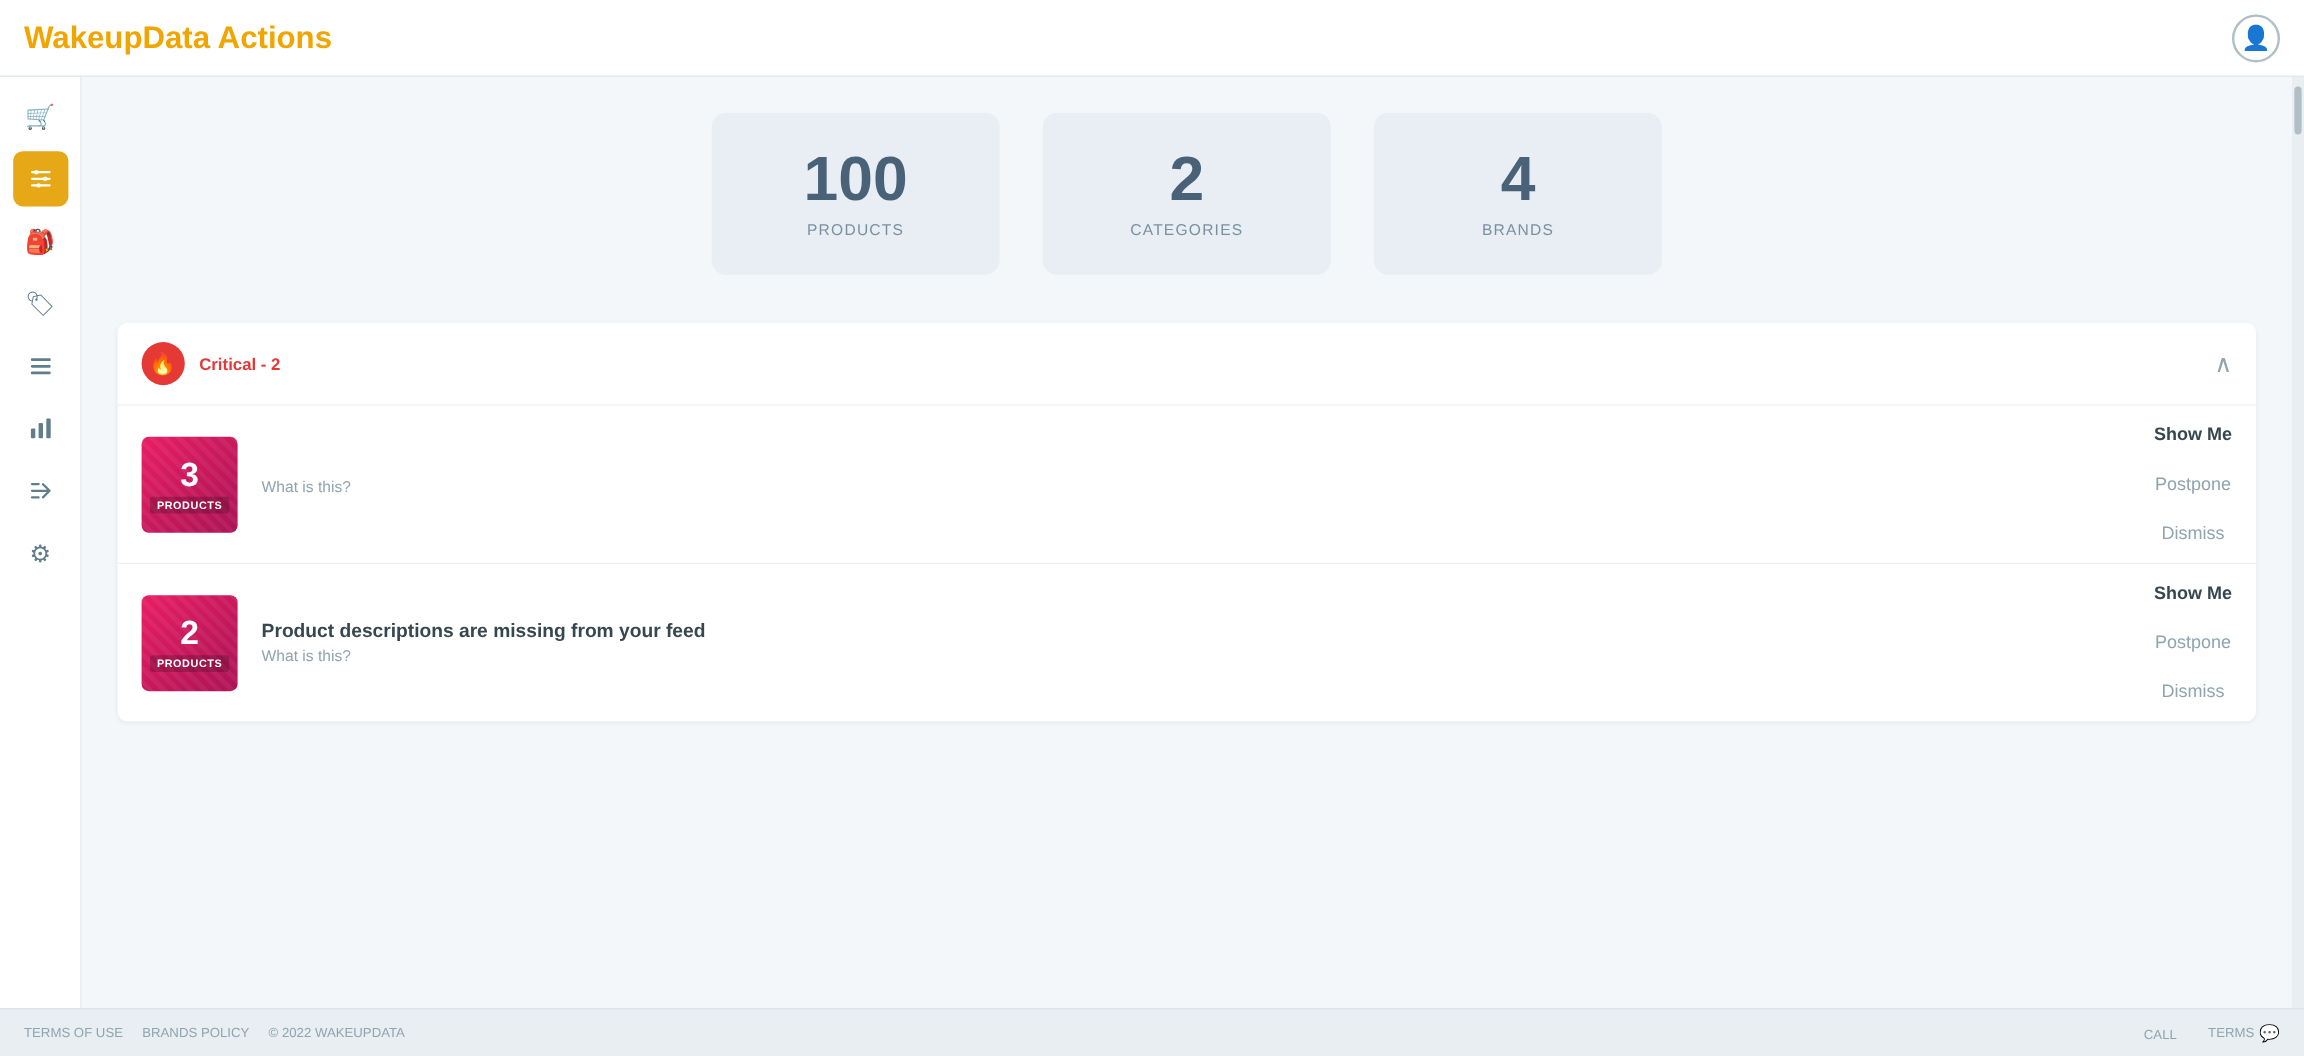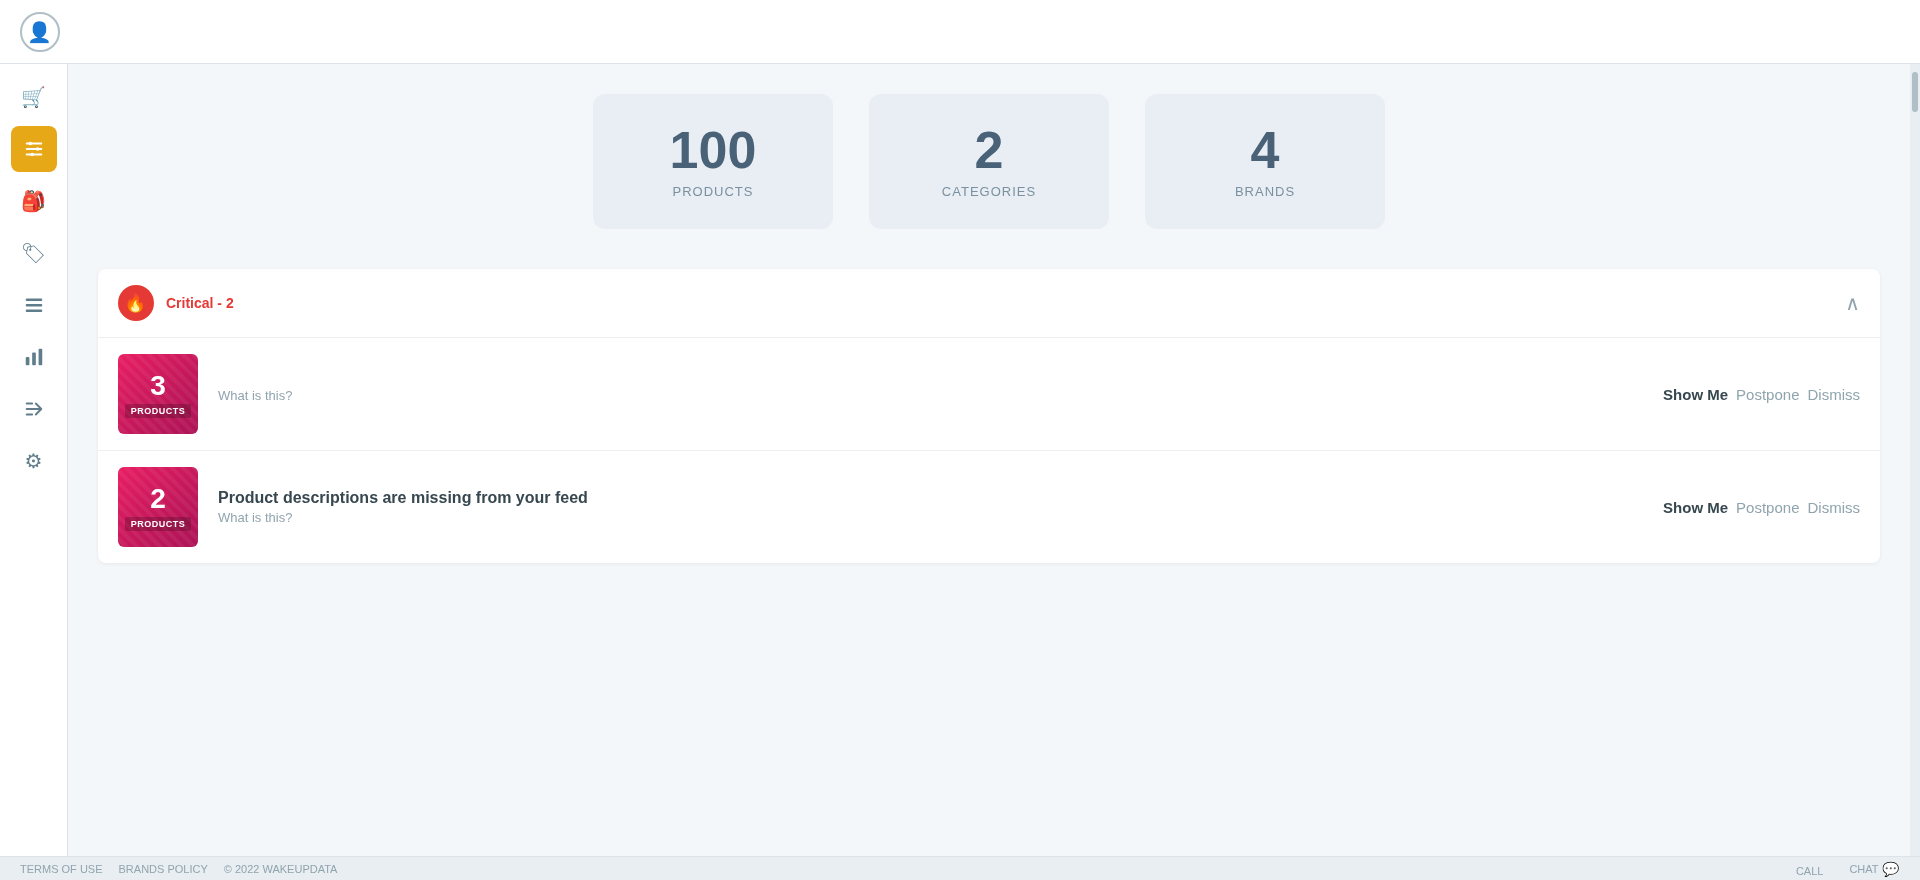--- a/index.html
+++ b/index.html
@@ -198,22 +198,23 @@
     }
     .action-subtitle {
       font-size: 13px;
       color: #90a4ae;
       margin-top: 3px;
       cursor: pointer;
     }
 
     .action-buttons {
       display: flex;
-      gap: 8px;
-      align-items: center;
+      gap: 24px;
+      align-items: center;
+      flex-direction: column;
     }
     .btn-show-me {
       font-size: 15px;
       font-weight: 700;
       color: #37474f;
       cursor: pointer;
       background: none;
       border: none;
       padding: 0;
     }
@@ -229,34 +230,38 @@
     
     .footer {
       background: #e8eef2;
       padding: 10px 20px;
       display: flex;
       align-items: center;
       justify-content: space-between;
       font-size: 11px;
       color: #90a4ae;
       border-top: 1px solid #dde3e8;
-      height: 24px;
+      height: 40px;
       flex-shrink: 0;
     }
     .footer-left { display: flex; gap: 16px; }
     .footer-link { cursor: pointer; color: #90a4ae; text-decoration: none; }
     .footer-right { display: flex; gap: 26px; align-items: flex-end; }
     .footer-chat {
       display: flex; align-items: center; gap: 4px; cursor: pointer; color: #90a4ae;
     }
   </style>
 </head>
 <body>
 
 <div class="header">
+  <div class="header-title">
+    <span>WakeupData</span>
+    <span style="color:#f0a500;">Actions</span>
+  </div>
   <div class="header-avatar">
     <span>👤</span>
   </div>
 </div>
 
 <div class="main-layout">
 
   <nav class="sidebar">
     <div class="sidebar-item" title="Cart">🛒</div>
     <div class="sidebar-item active" title="Filters">
@@ -367,17 +372,17 @@
 
 <div class="footer">
   <div class="footer-left">
     <a class="footer-link">TERMS OF USE</a>
     <a class="footer-link">BRANDS POLICY</a>
     <span>© 2022 WAKEUPDATA</span>
   </div>
   <div class="footer-right">
     <span class="footer-link">CALL</span>
     <div class="footer-chat">
-      <span>CHAT</span>
+      <span>TERMS</span>
       <span style="font-size:14px;">💬</span>
     </div>
   </div>
 </div>
 
 </body></html>

